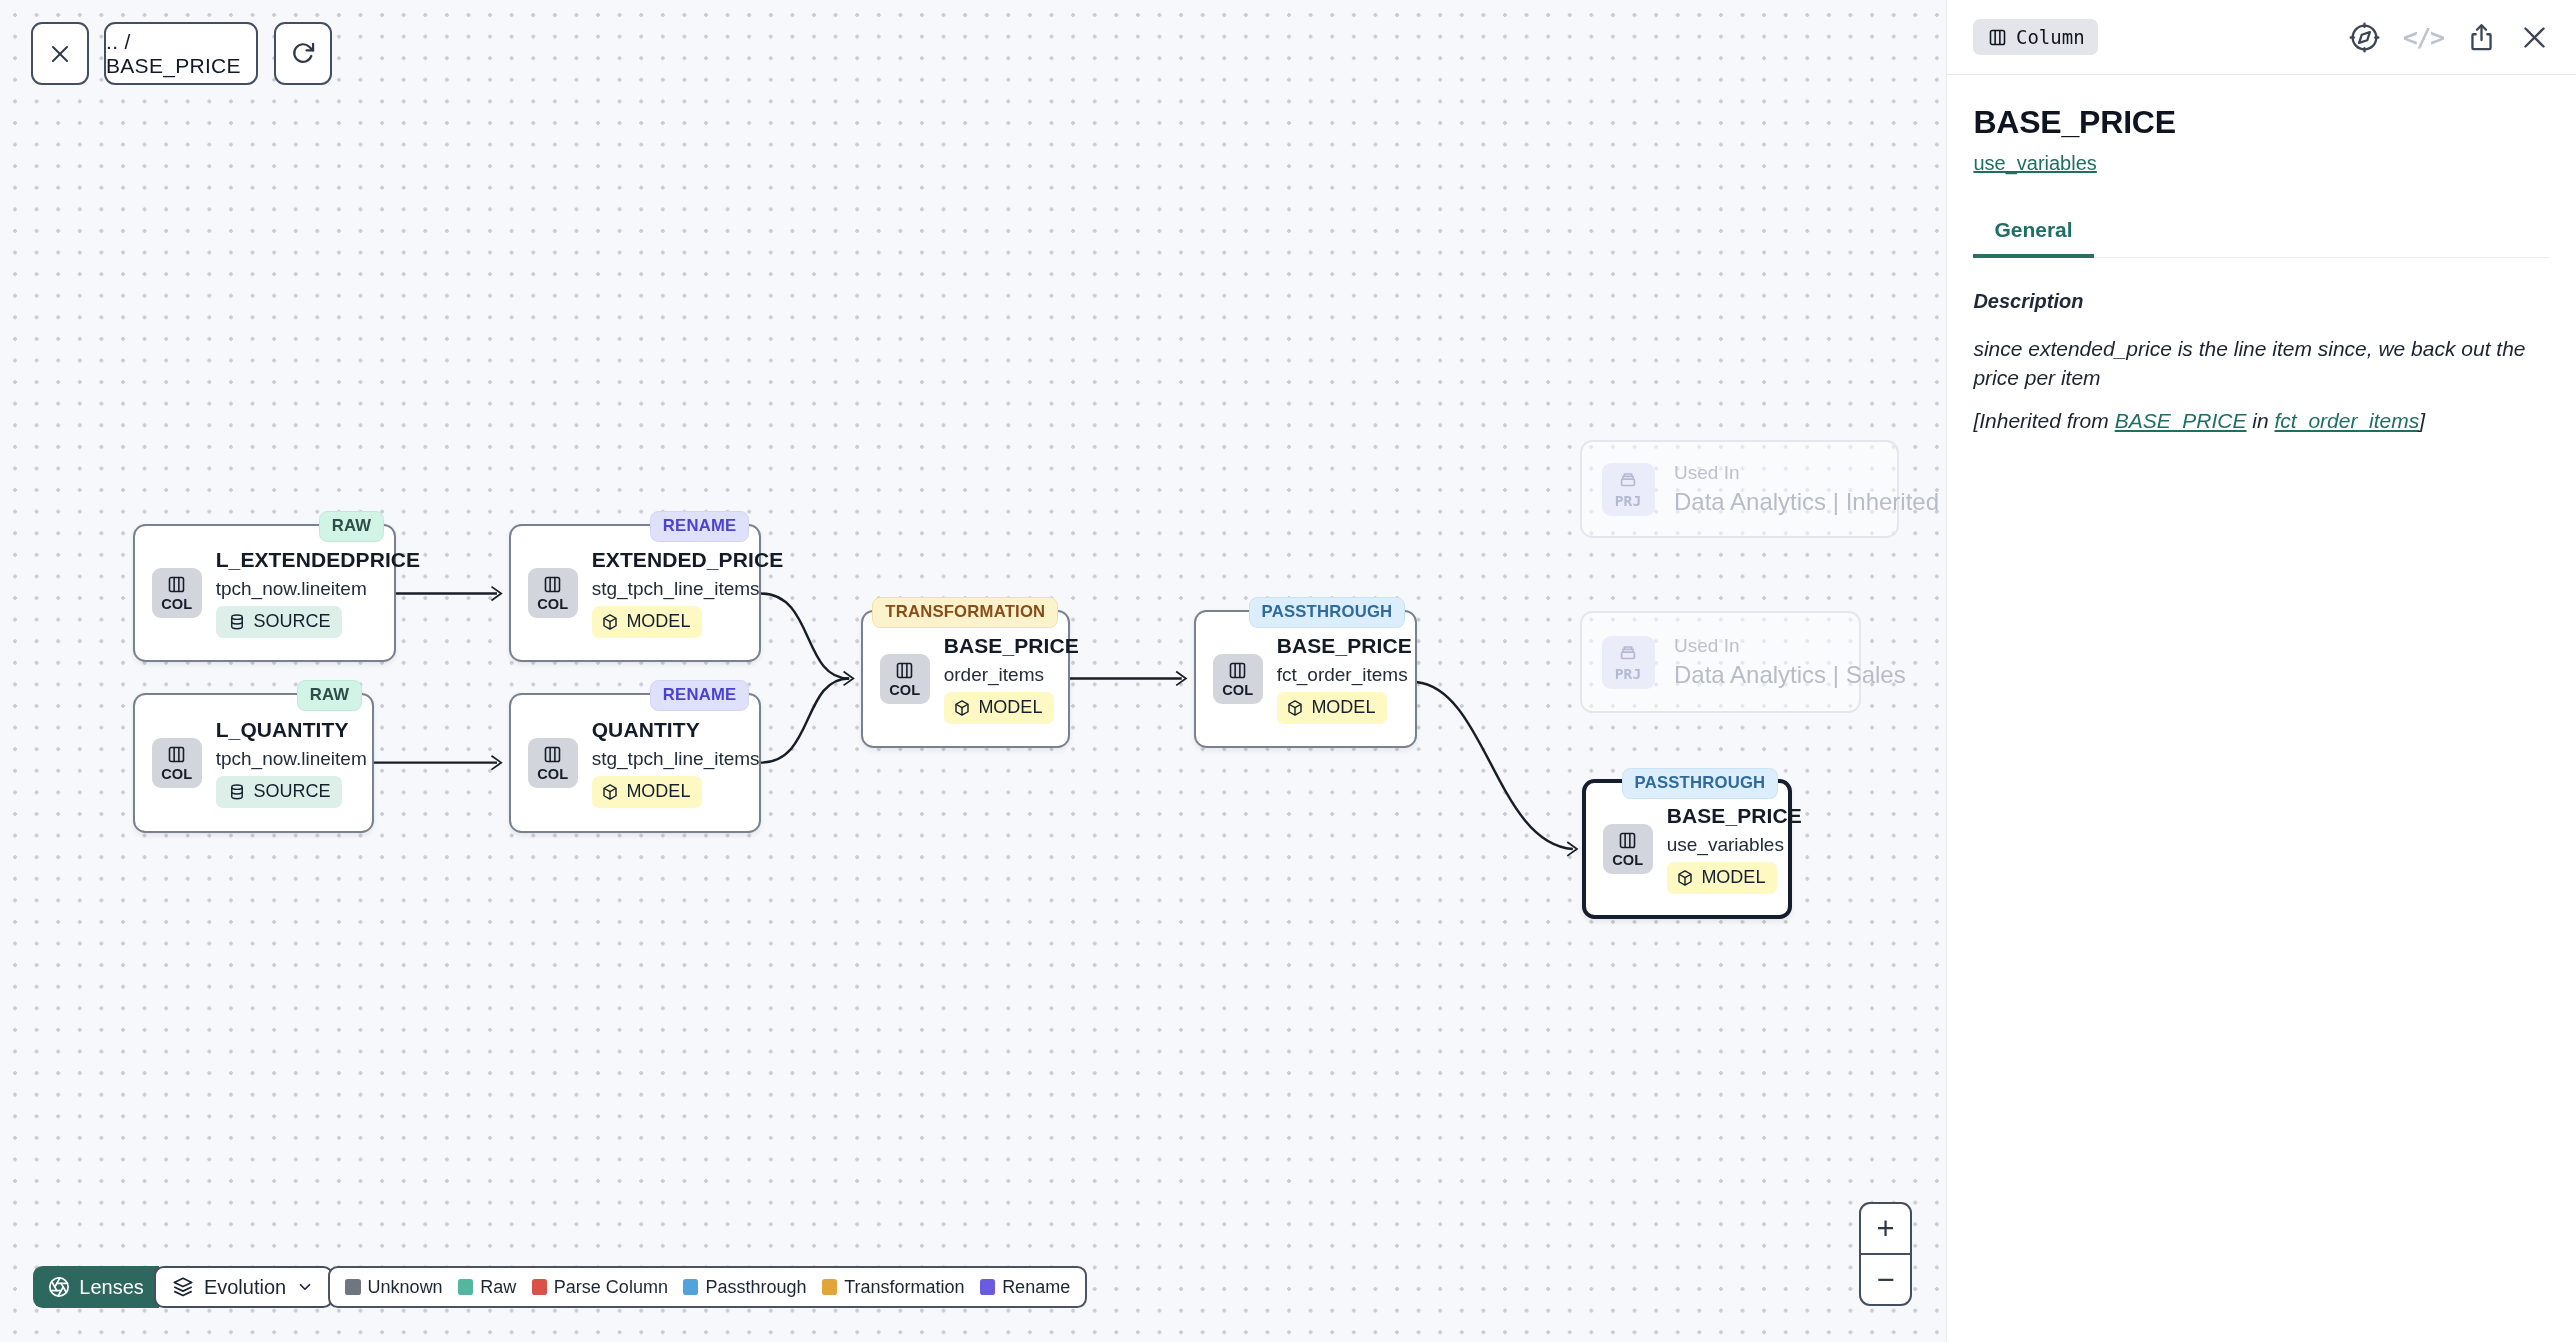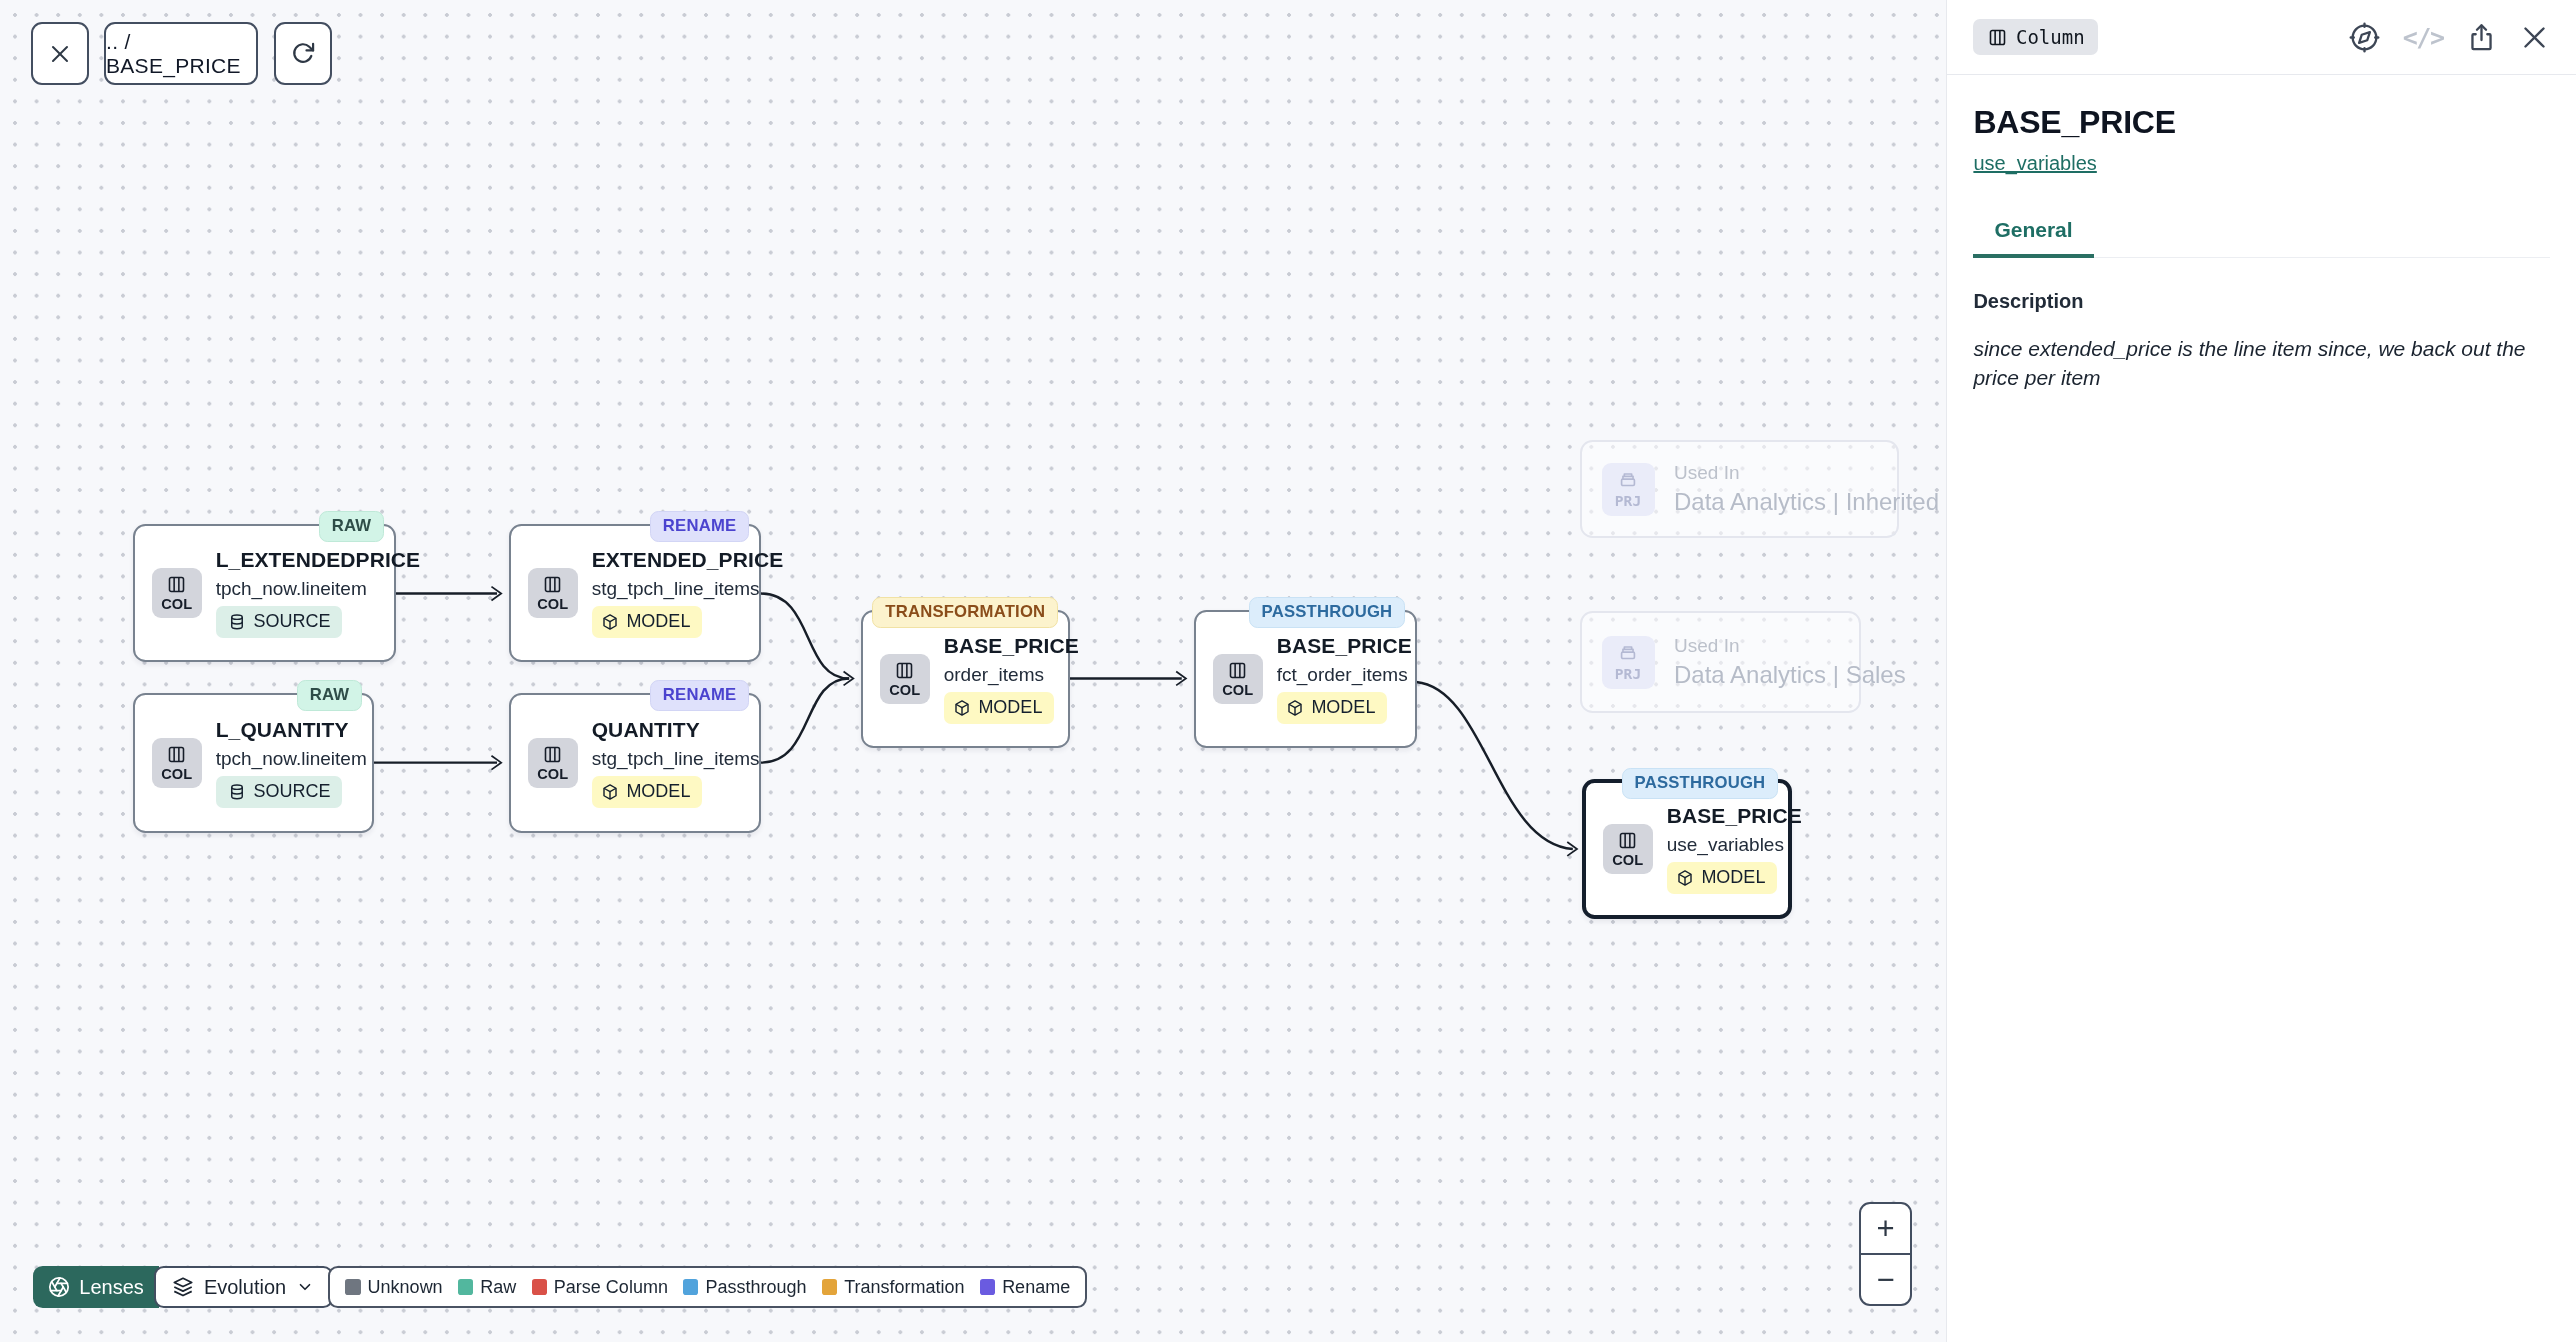--- a/index.html
+++ b/index.html
@@ -156,21 +156,21 @@
   .panel-body { padding:0 26.4px; }
   .panel-title { margin-top:29px; font-size:32px; font-weight:700; color:#0e1420; letter-spacing:-0.2px; }
   .panel-sub-link { display:inline-block; margin-top:11px; font-size:20px; color:#1e6e64; text-decoration:underline; cursor:pointer; }
 
   .tabs { margin-top:43px; display:flex; border-bottom:1.4px solid #eceef2; }
   .tab {
     padding:0 21px 12px; font-size:21px; font-weight:700; color:#1e6e64;
     border-bottom:4.9px solid #2a6f63; margin-bottom:-1.4px; cursor:pointer;
   }
 
-  .desc-heading { margin-top:32px; font-size:20px; font-weight:700; color:#212b38; }
+  .desc-heading { margin-top:32px; font-size:20px; font-weight:700; color:#212b38;font-style:italic; }
   .desc-body {
     margin-top:21px; max-width:589px;
     font-style:italic; font-size:21px; line-height:1.4; color:#1b2430;
   }
   .desc-inherited { margin-top:16.7px; font-style:italic; font-size:21px; color:#1b2430; }
   .desc-inherited a { color:#1e6e64; text-decoration:underline; cursor:pointer; font-style:italic; }
 </style>
 </head>
 <body>
 
@@ -517,15 +517,16 @@
   <div class="panel-body">
     <div class="panel-title">BASE_PRICE</div>
     <a class="panel-sub-link">use_variables</a>
 
     <div class="tabs">
       <div class="tab">General</div>
     </div>
 
     <div class="desc-heading">Description</div>
     <div class="desc-body">since extended_price is the line item since, we back out the price per item</div>
+    <div class="desc-inherited"><span>[Inherited from </span><a>BASE_PRICE</a><span> in </span><a>fct_order_items</a><span>]</span></div>
   </div>
 </div>
 
 
 </body></html>

